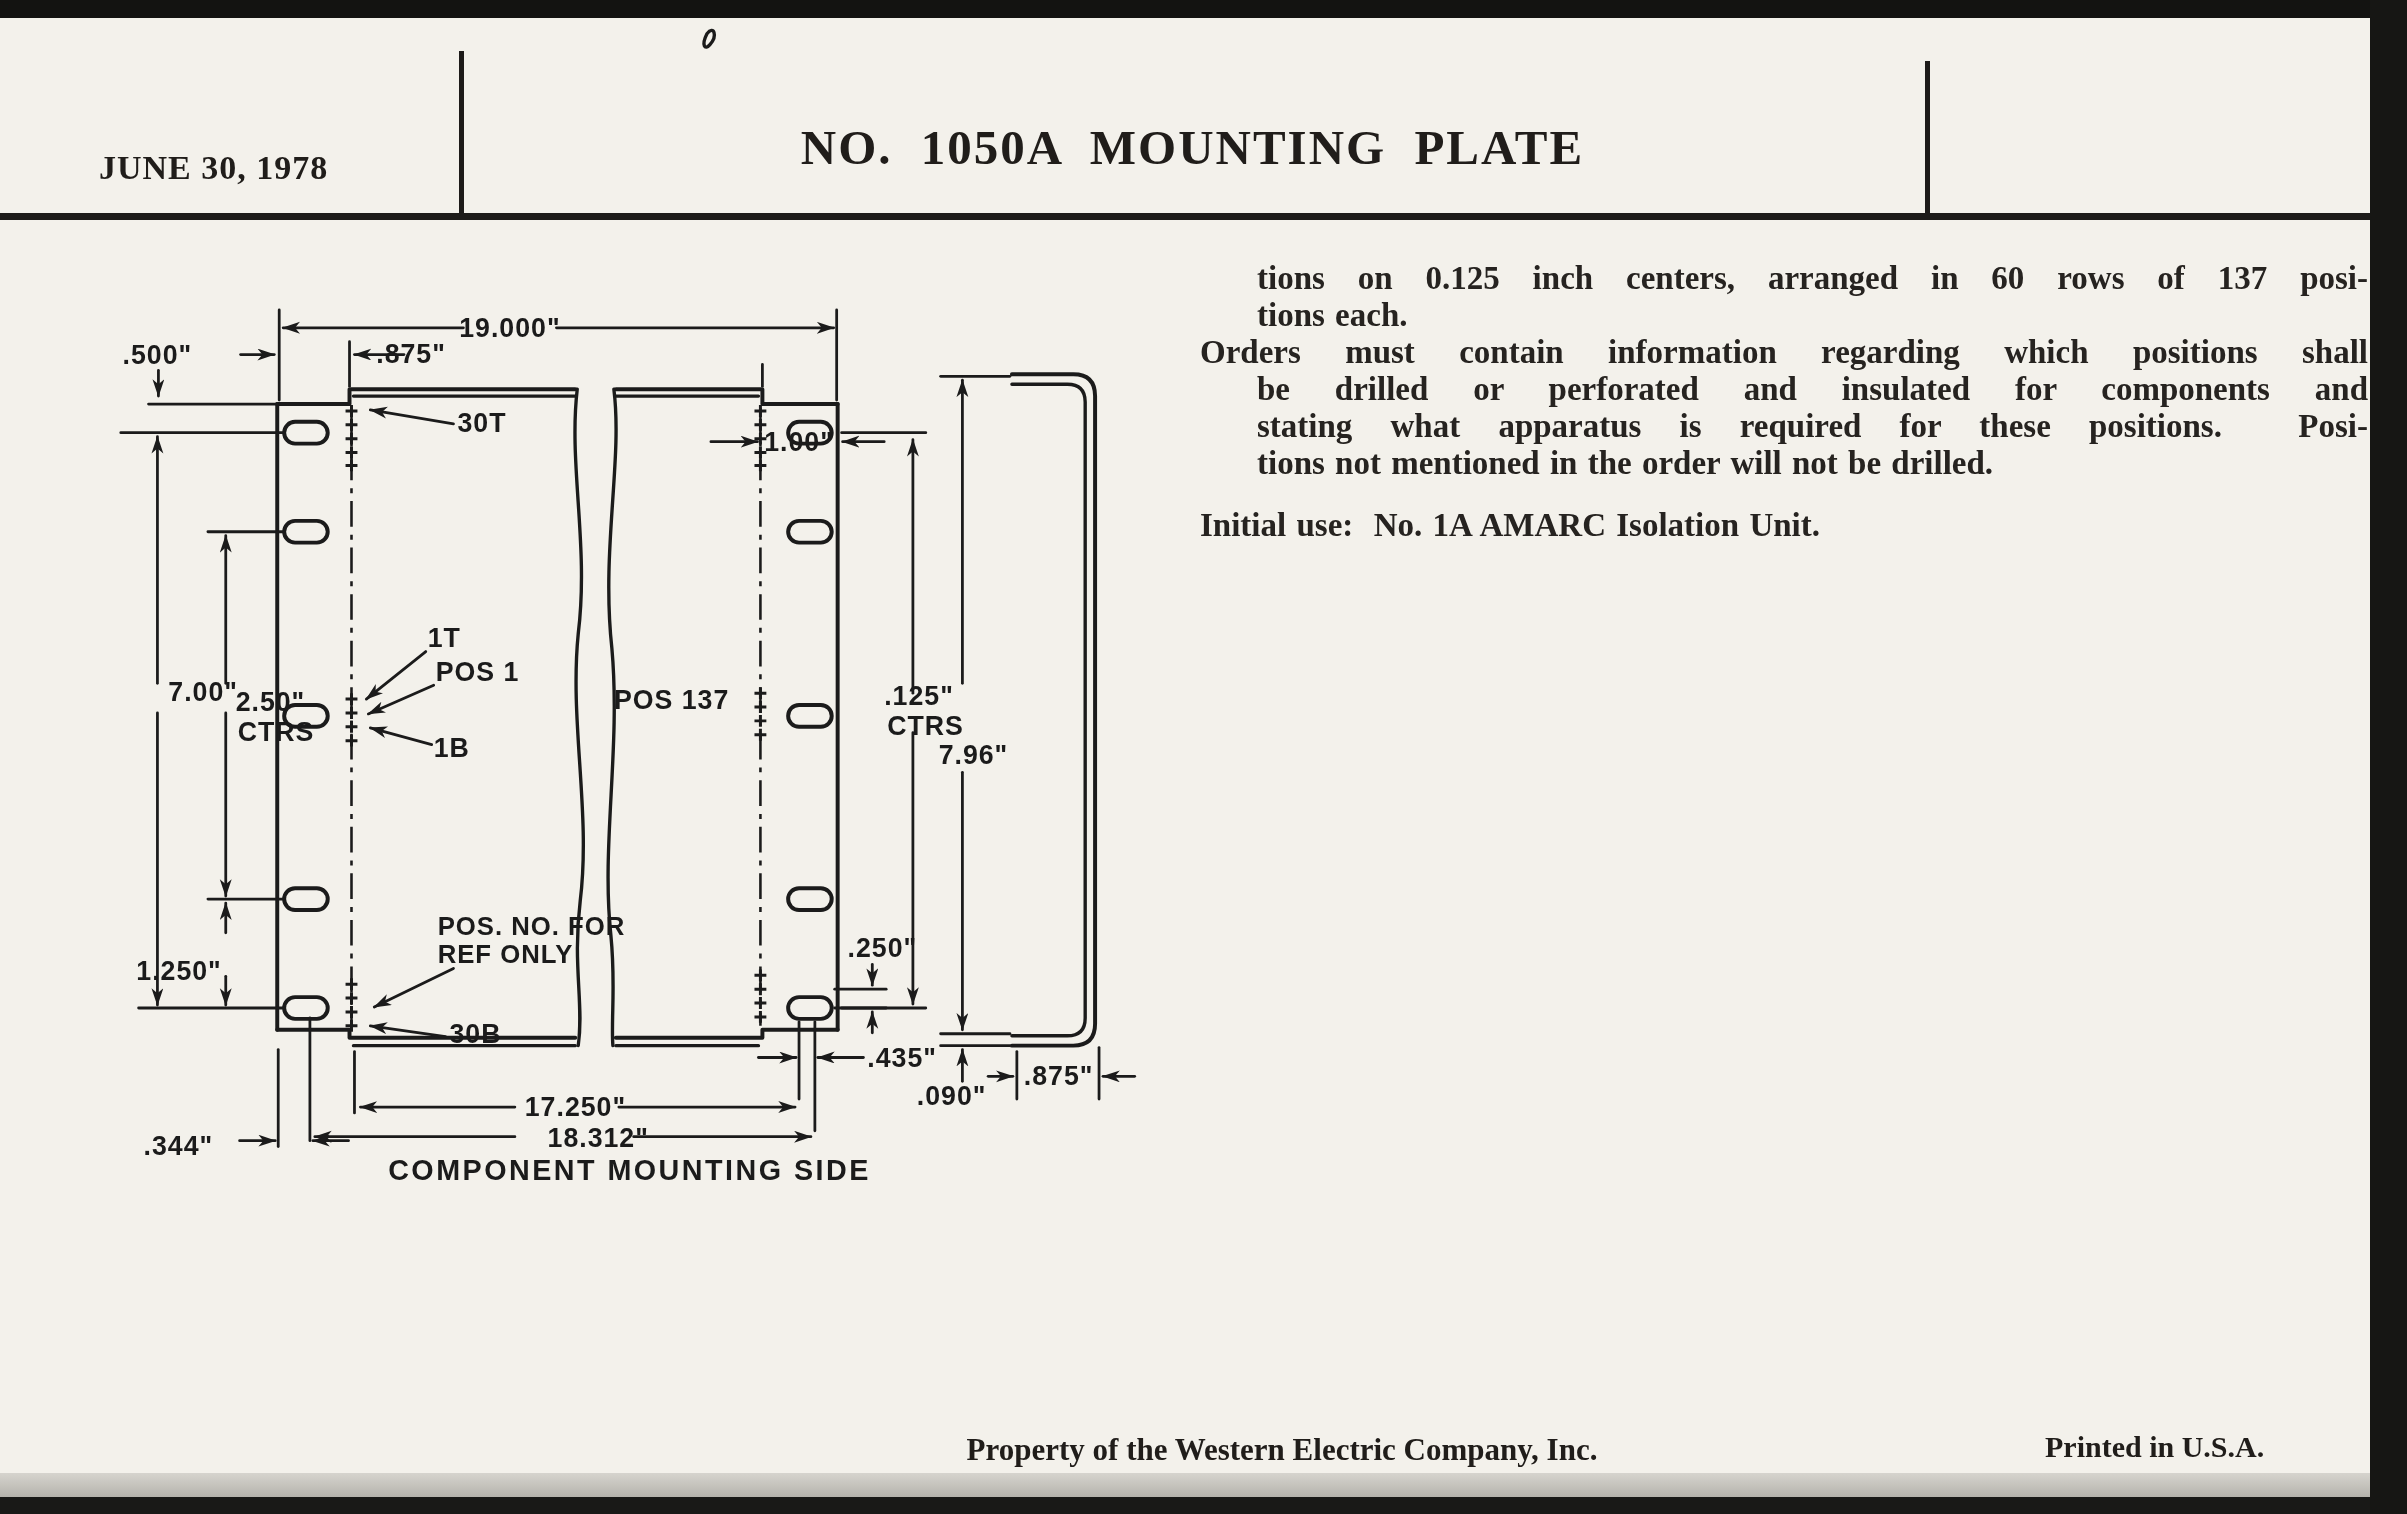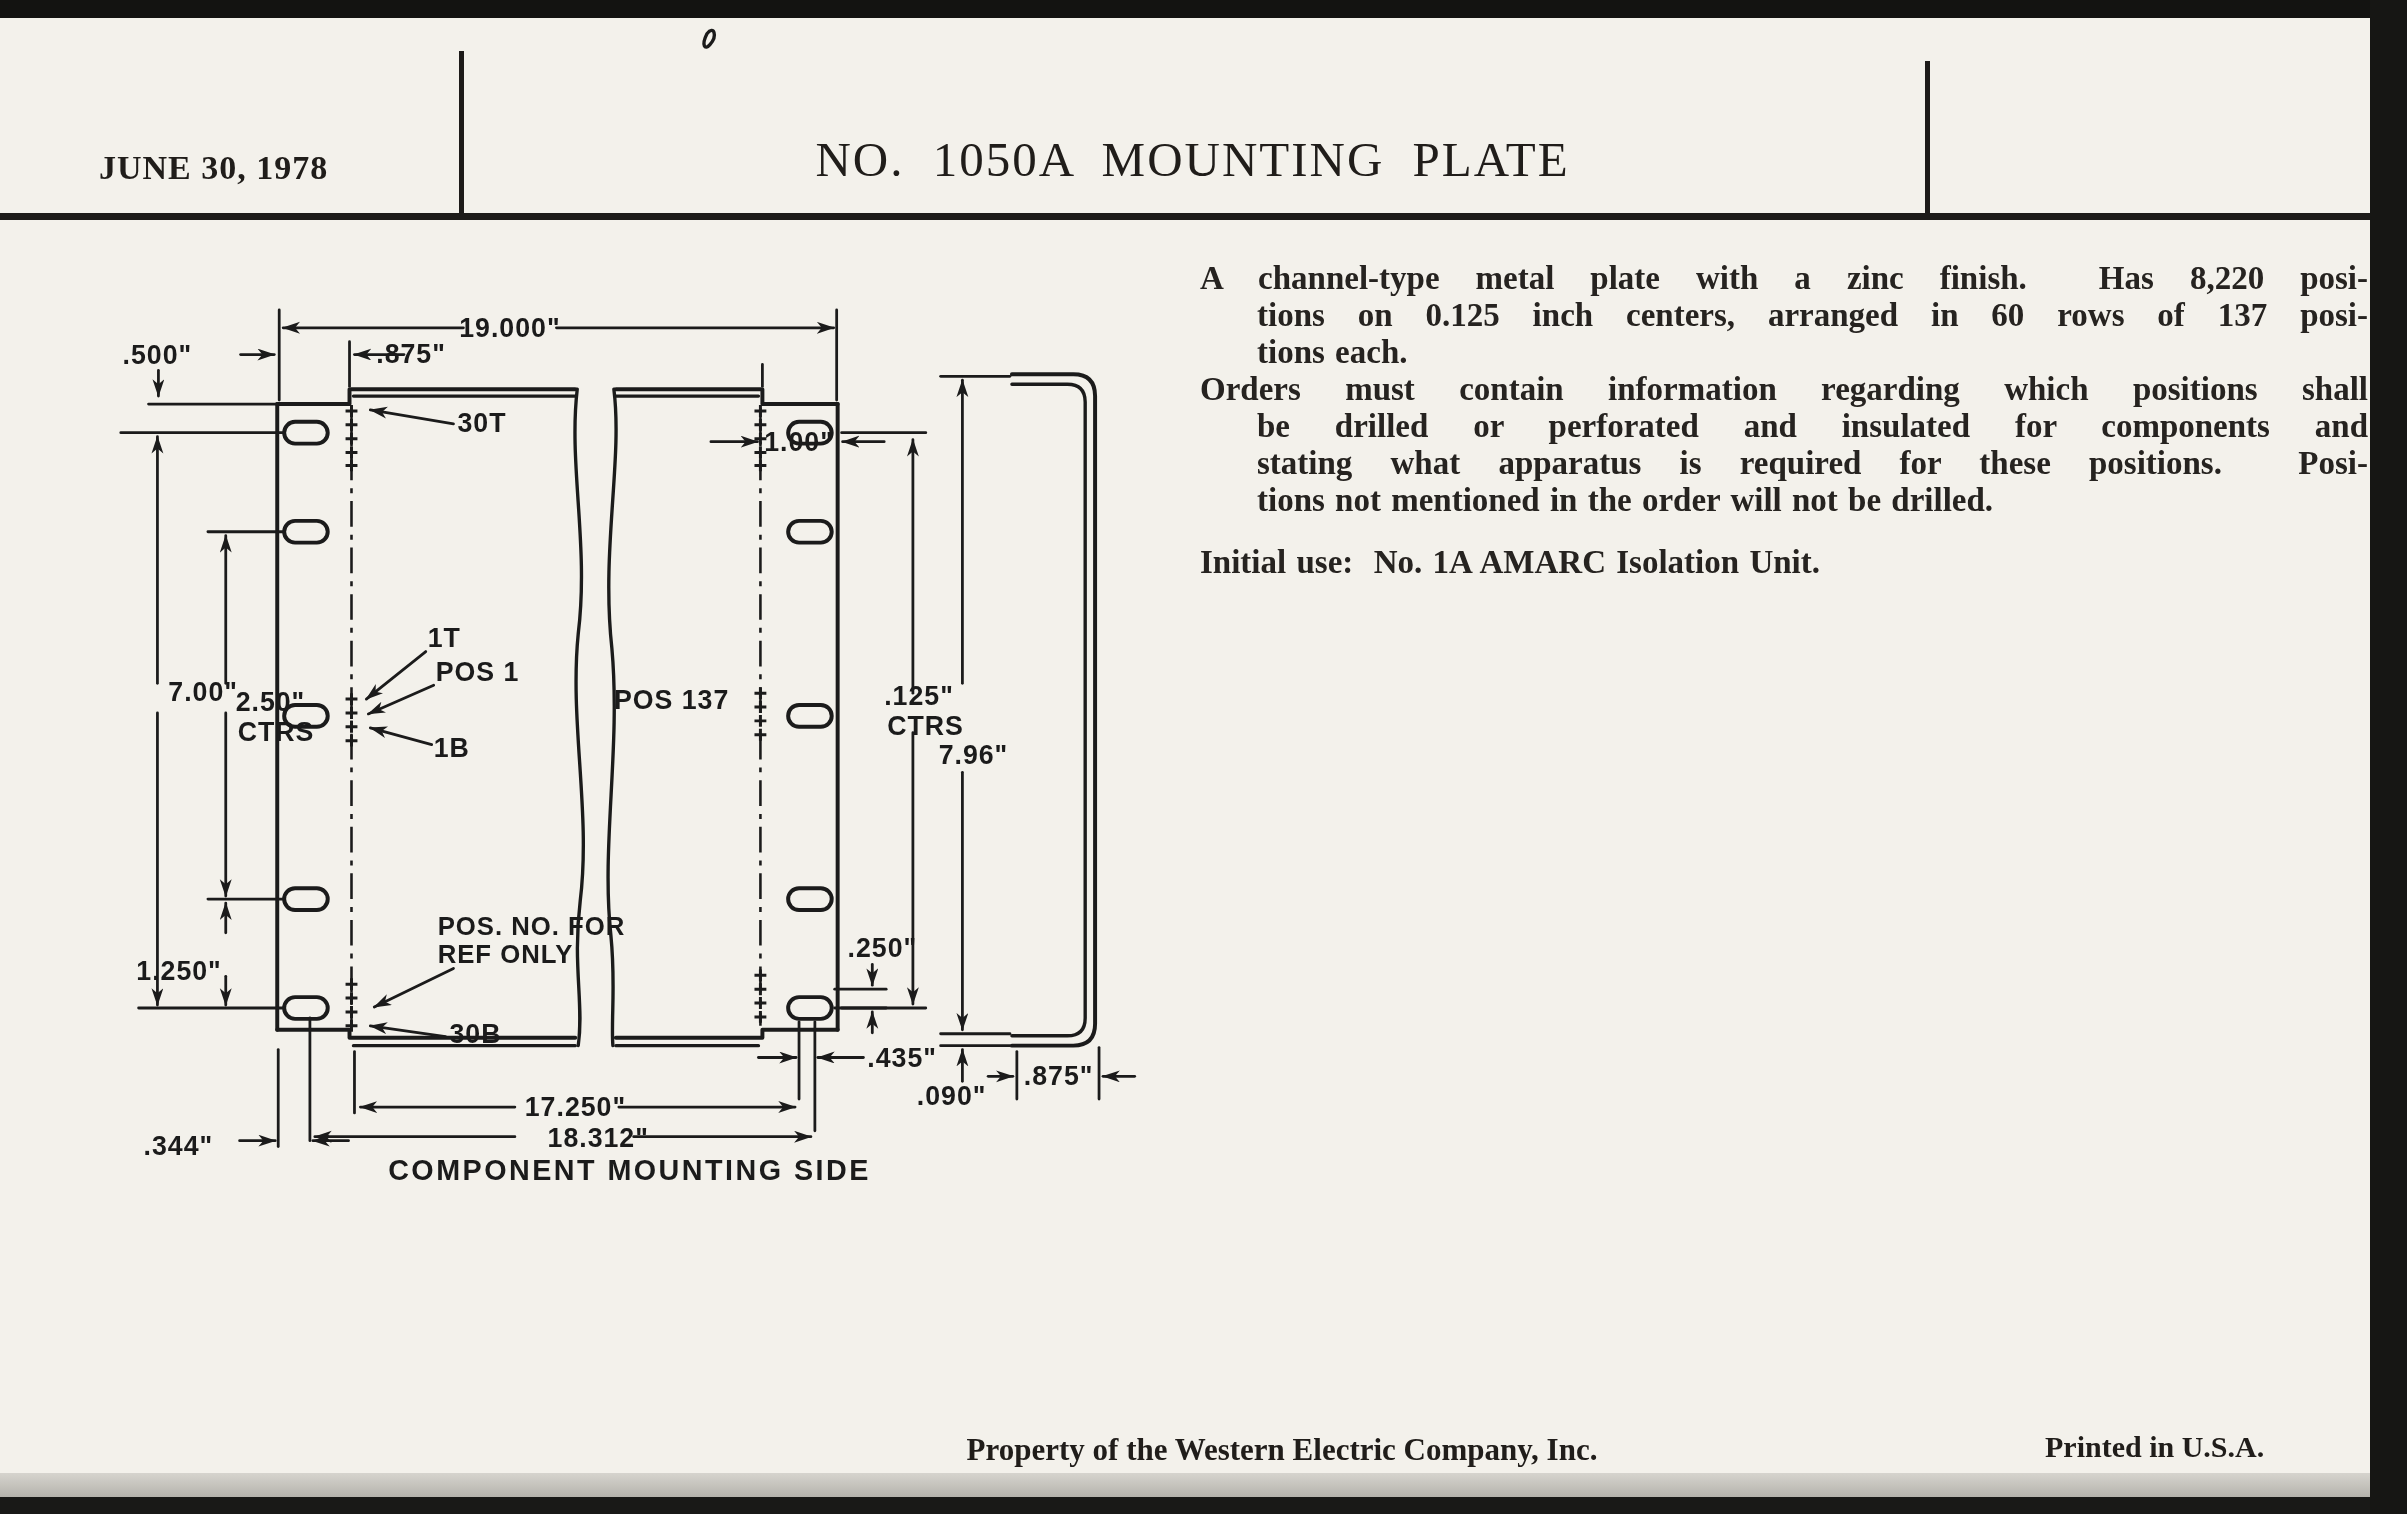--- a/index.html
+++ b/index.html
@@ -14,21 +14,21 @@
   .band-bottom{position:absolute;left:0;top:1473px;width:2408px;height:24px;
     background:linear-gradient(#d6d4ce,#b5b3ac);}
   .bar-bottom{position:absolute;left:0;top:1497px;width:2408px;height:18px;background:#191917;}
   
   .hdr-date{position:absolute;left:99px;top:149px;width:356px;
     font-size:34px;font-weight:bold;letter-spacing:1px;}
   .hdr-div{position:absolute;width:5px;background:#1d1b19;}
   .hdr-div.left{left:459px;top:51px;height:164px;}
   .hdr-div.right{left:1925px;top:61px;height:154px;}
   .hdr-title{position:absolute;left:460px;top:119px;width:1465px;text-align:center;
-    font-size:49px;font-weight:normal;letter-spacing:2px;word-spacing:14px;margin-top:12px;}
+    font-size:49px;font-weight:bold;letter-spacing:2px;word-spacing:14px;}
   .hdr-org{position:absolute;left:1931px;top:95px;width:420px;text-align:center;
     font-size:31px;font-weight:bold;line-height:42px;letter-spacing:1px;}
   .hdr-rule{position:absolute;left:0;top:213px;width:2372px;height:7px;background:#1d1b19;}
   
   .desc{position:absolute;left:1200px;top:260px;width:1168px;
     font-size:33px;font-weight:600;line-height:37px;color:#262320;word-spacing:2px;}
   .desc .line{white-space:normal;}
   .desc .ind{padding-left:57px;}
   .desc .jl{text-align:justify;text-align-last:justify;}
   .desc .p3{margin-top:25px;}
@@ -54,21 +54,20 @@
 
 <div class="page">
 
   <div class="hdr-date">JUNE 30, 1978</div>
   <div class="hdr-div left"></div>
   <div class="hdr-title">NO. 1050A MOUNTING PLATE</div>
   <div class="hdr-div right"></div>
   <div class="hdr-rule"></div>
 
   <div class="desc">
-    <div class="line jl">A channel-type metal plate with a zinc finish.&nbsp; Has 8,220 posi-</div>
     <div class="line ind jl">tions on 0.125 inch centers, arranged in 60 rows of 137 posi-</div>
     <div class="line ind">tions each.</div>
     <div class="line jl">Orders must contain information regarding which positions shall</div>
     <div class="line ind jl">be drilled or perforated and insulated for components and</div>
     <div class="line ind jl">stating what apparatus is required for these positions.&nbsp; Posi-</div>
     <div class="line ind">tions not mentioned in the order will not be drilled.</div>
     <div class="line p3">Initial use:&nbsp; No. 1A AMARC Isolation Unit.</div>
   </div>
 
   <svg class="draw" width="2408" height="1515" viewBox="0 0 2432 1530">

